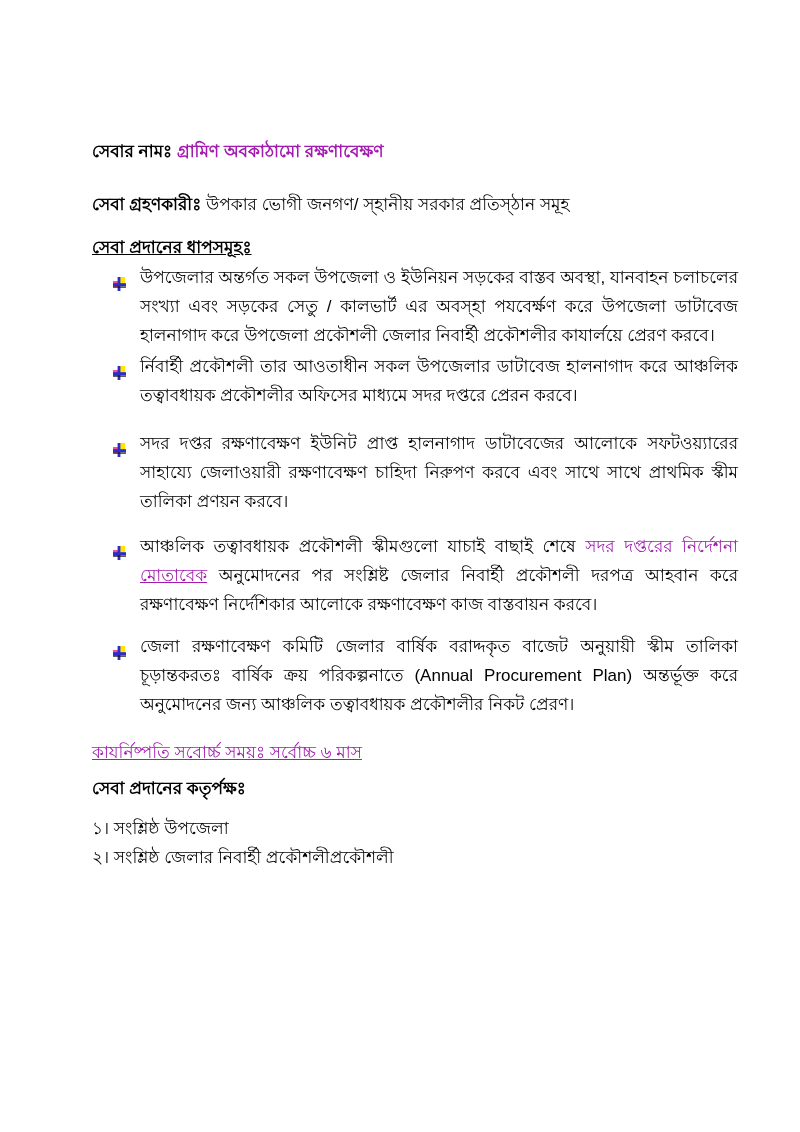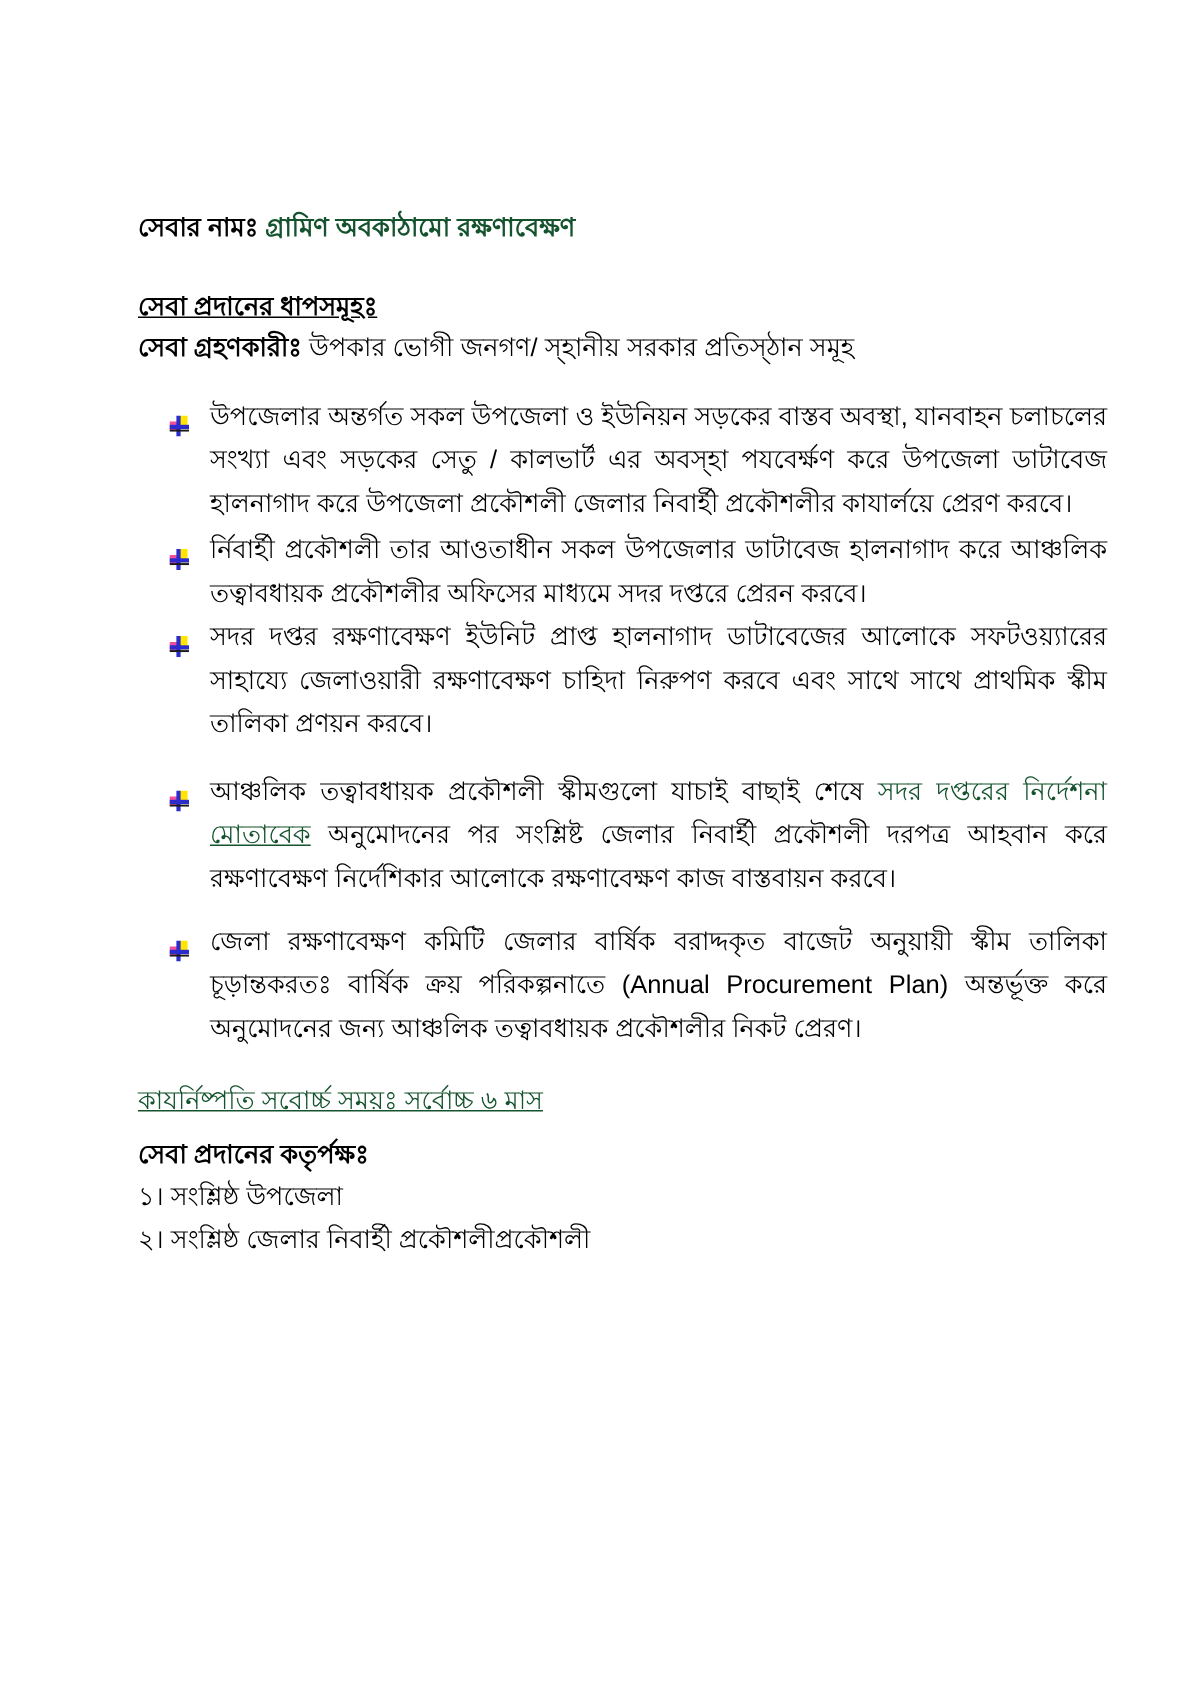--- a/index.html
+++ b/index.html
@@ -14,62 +14,62 @@
     overflow: hidden;
   }
   .content {
     position: absolute;
     left: 92px;
     top: 140px;
     width: 646px;
     font-size: 17px;
   }
   .bold { font-weight: 700; }
-  .red { color: #14532d; }
+  .red { color: #a21caf; }
   .u { text-decoration: underline; }
   .line { line-height: 23px; }
   .title-line { margin-bottom: 30px; }
   .recipient-line { margin-bottom: 20px; }
   .steps-heading { margin-bottom: 4px; }
   ul.steps { list-style: none; margin-left: 21px; }
   ul.steps li {
     position: relative;
     padding-left: 27px;
     line-height: 29px;
     text-align: justify;
   }
   ul.steps li:nth-child(1) { margin-bottom: 2px; }
-  ul.steps li:nth-child(2) { }
+  ul.steps li:nth-child(2) { margin-bottom: 19px; }
   ul.steps li:nth-child(3) { margin-bottom: 16px; }
   ul.steps li:nth-child(4) { margin-bottom: 13px; }
   ul.steps li:nth-child(5) { margin-bottom: 22px; }
   ul.steps li:nth-child(6) { margin-bottom: 9px; }
   ul.steps li .bullet {
     position: absolute;
     left: 0;
     top: 8px;
     width: 13px;
     height: 14px;
     display: inline-block;
   }
   .proc-heading { line-height: 24px; margin-bottom: 12px; font-weight: 400; }
-  .auth-heading { line-height: 23px; margin-bottom: 2px; font-weight: 700; }
+  .auth-heading { line-height: 23px; margin-bottom: 14px; font-weight: 700; }
   .numlist p { line-height: 29px; }
 </style>
 </head>
 <body>
 
 <div class="page">
   <div class="content">
 
     <p class="line title-line"><span class="bold">সেবার নামঃ </span><span class="red bold">গ্রামিণ অবকাঠামো রক্ষণাবেক্ষণ</span></p>
 
+    <p class="line recipient-line"><span class="bold">সেবা গ্রহণকারীঃ </span><span>উপকার ভোগী জনগণ/ স্হানীয় সরকার প্রতিস্ঠান সমূহ</span></p>
+
     <p class="line steps-heading"><span class="bold u">সেবা প্রদানের ধাপসমূহঃ</span></p>
-
-    <p class="line recipient-line"><span class="bold">সেবা গ্রহণকারীঃ </span><span>উপকার ভোগী জনগণ/ স্হানীয় সরকার প্রতিস্ঠান সমূহ</span></p>
 
     <ul class="steps">
       <li>
         <span class="bullet"><svg width="13" height="14" viewBox="0 0 13 14" aria-hidden="true">
               <rect x="0" y="4" width="6" height="6" fill="#F0509B"></rect>
               <rect x="7" y="0" width="5" height="9" fill="#FFE500"></rect>
               <rect x="4.6" y="0" width="2.8" height="14" fill="#2B2BCE"></rect>
               <rect x="0" y="6.2" width="13" height="2.8" fill="#2B2BCE"></rect>
               <rect x="0" y="9.4" width="13" height="1.3" fill="#1A1A1A"></rect>
             </svg></span>

